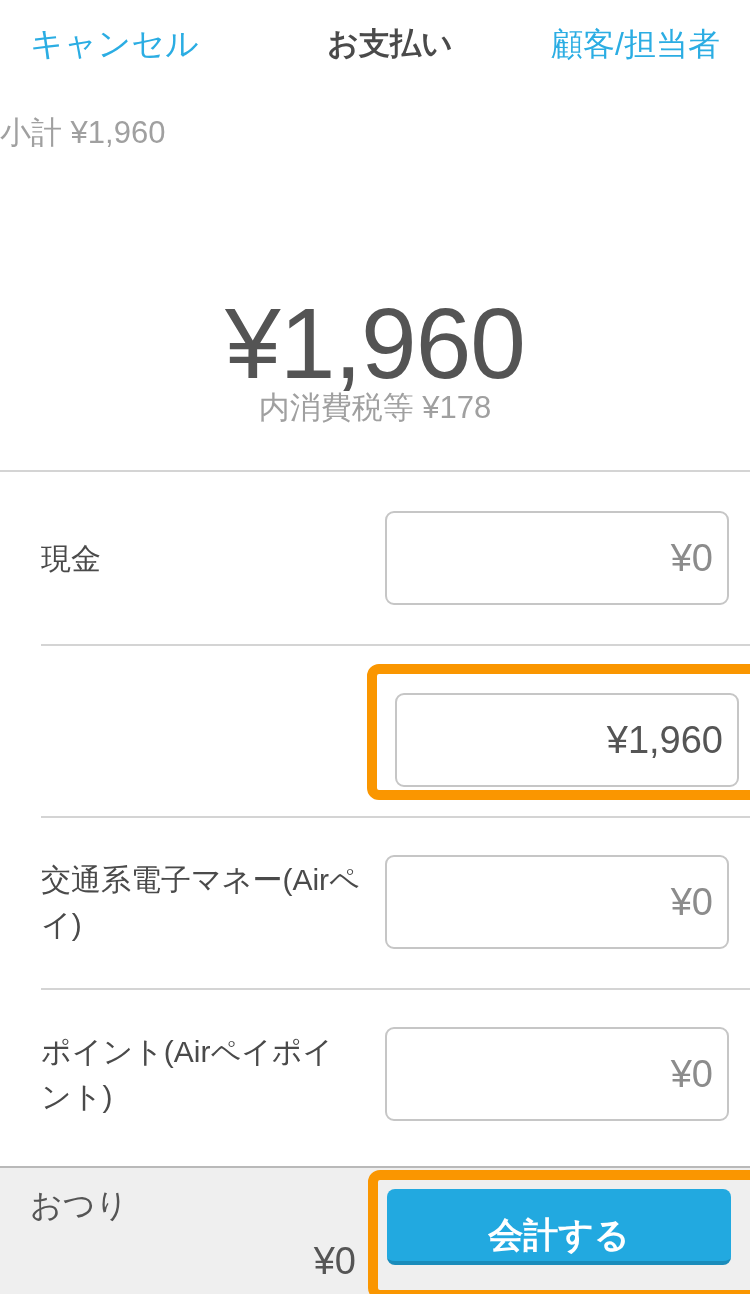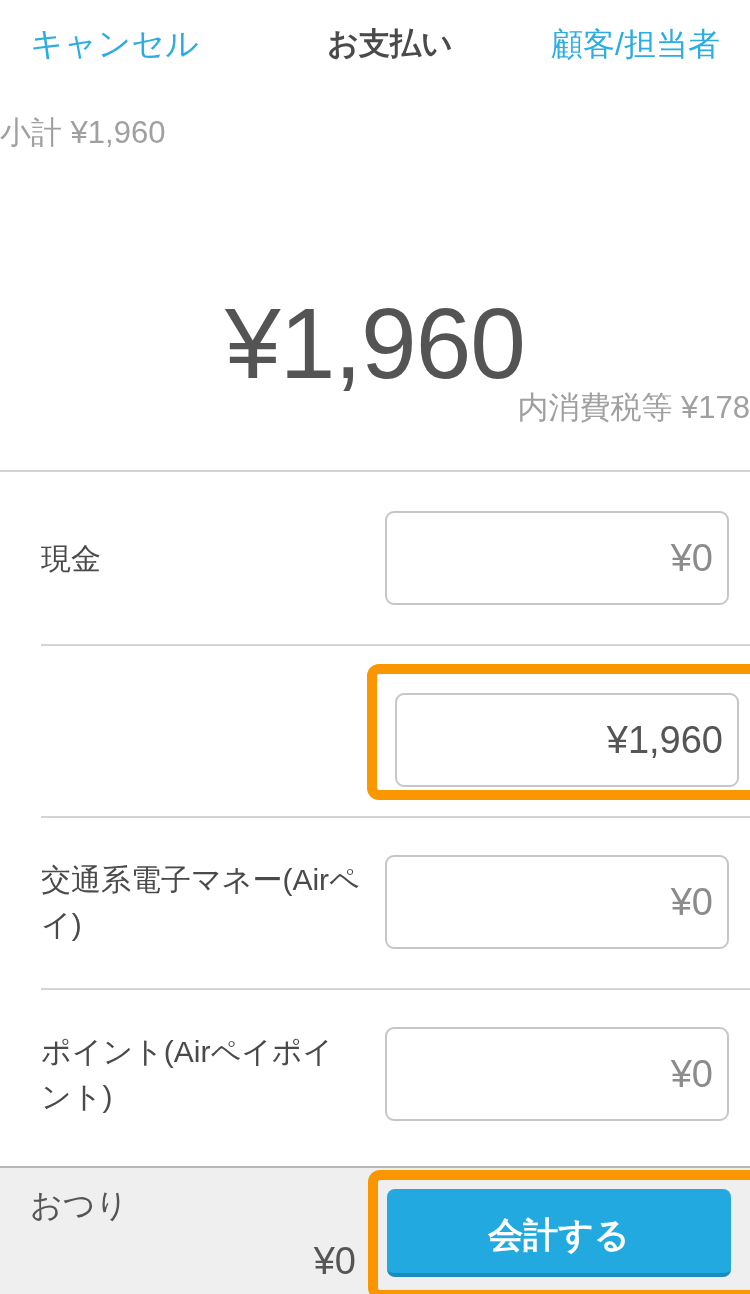--- a/index.html
+++ b/index.html
@@ -89,21 +89,21 @@
     font-size: 100px;
     color: #545454;
     line-height: 110px;
     letter-spacing: -1px;
   }
   .tax-line {
     position: absolute;
     top: 297px;
     left: 0;
     width: 750px;
-    text-align: right;
+    text-align: center;
     font-size: 31px;
     color: #a0a0a0;
     line-height: 46px;
   }
 
   
   .rows {
     position: absolute;
     left: 0;
     top: 472px;
@@ -229,21 +229,21 @@
     height: 130px;
     border: 10px solid #fa9600;
     border-radius: 12px;
     box-sizing: border-box;
   }
   .checkout-btn {
     position: absolute;
     left: 9px;
     top: 9px;
     width: 344px;
-    height: 88px;
+    height: 76px;
     background: #22a9e0;
     border: none;
     border-bottom: 4px solid #1a8cbb;
     border-radius: 8px;
     color: #ffffff;
     font-size: 35px;
     font-weight: bold;
     font-family: "Liberation Sans", "DejaVu Sans", sans-serif;
     line-height: 92px;
     text-align: center;

